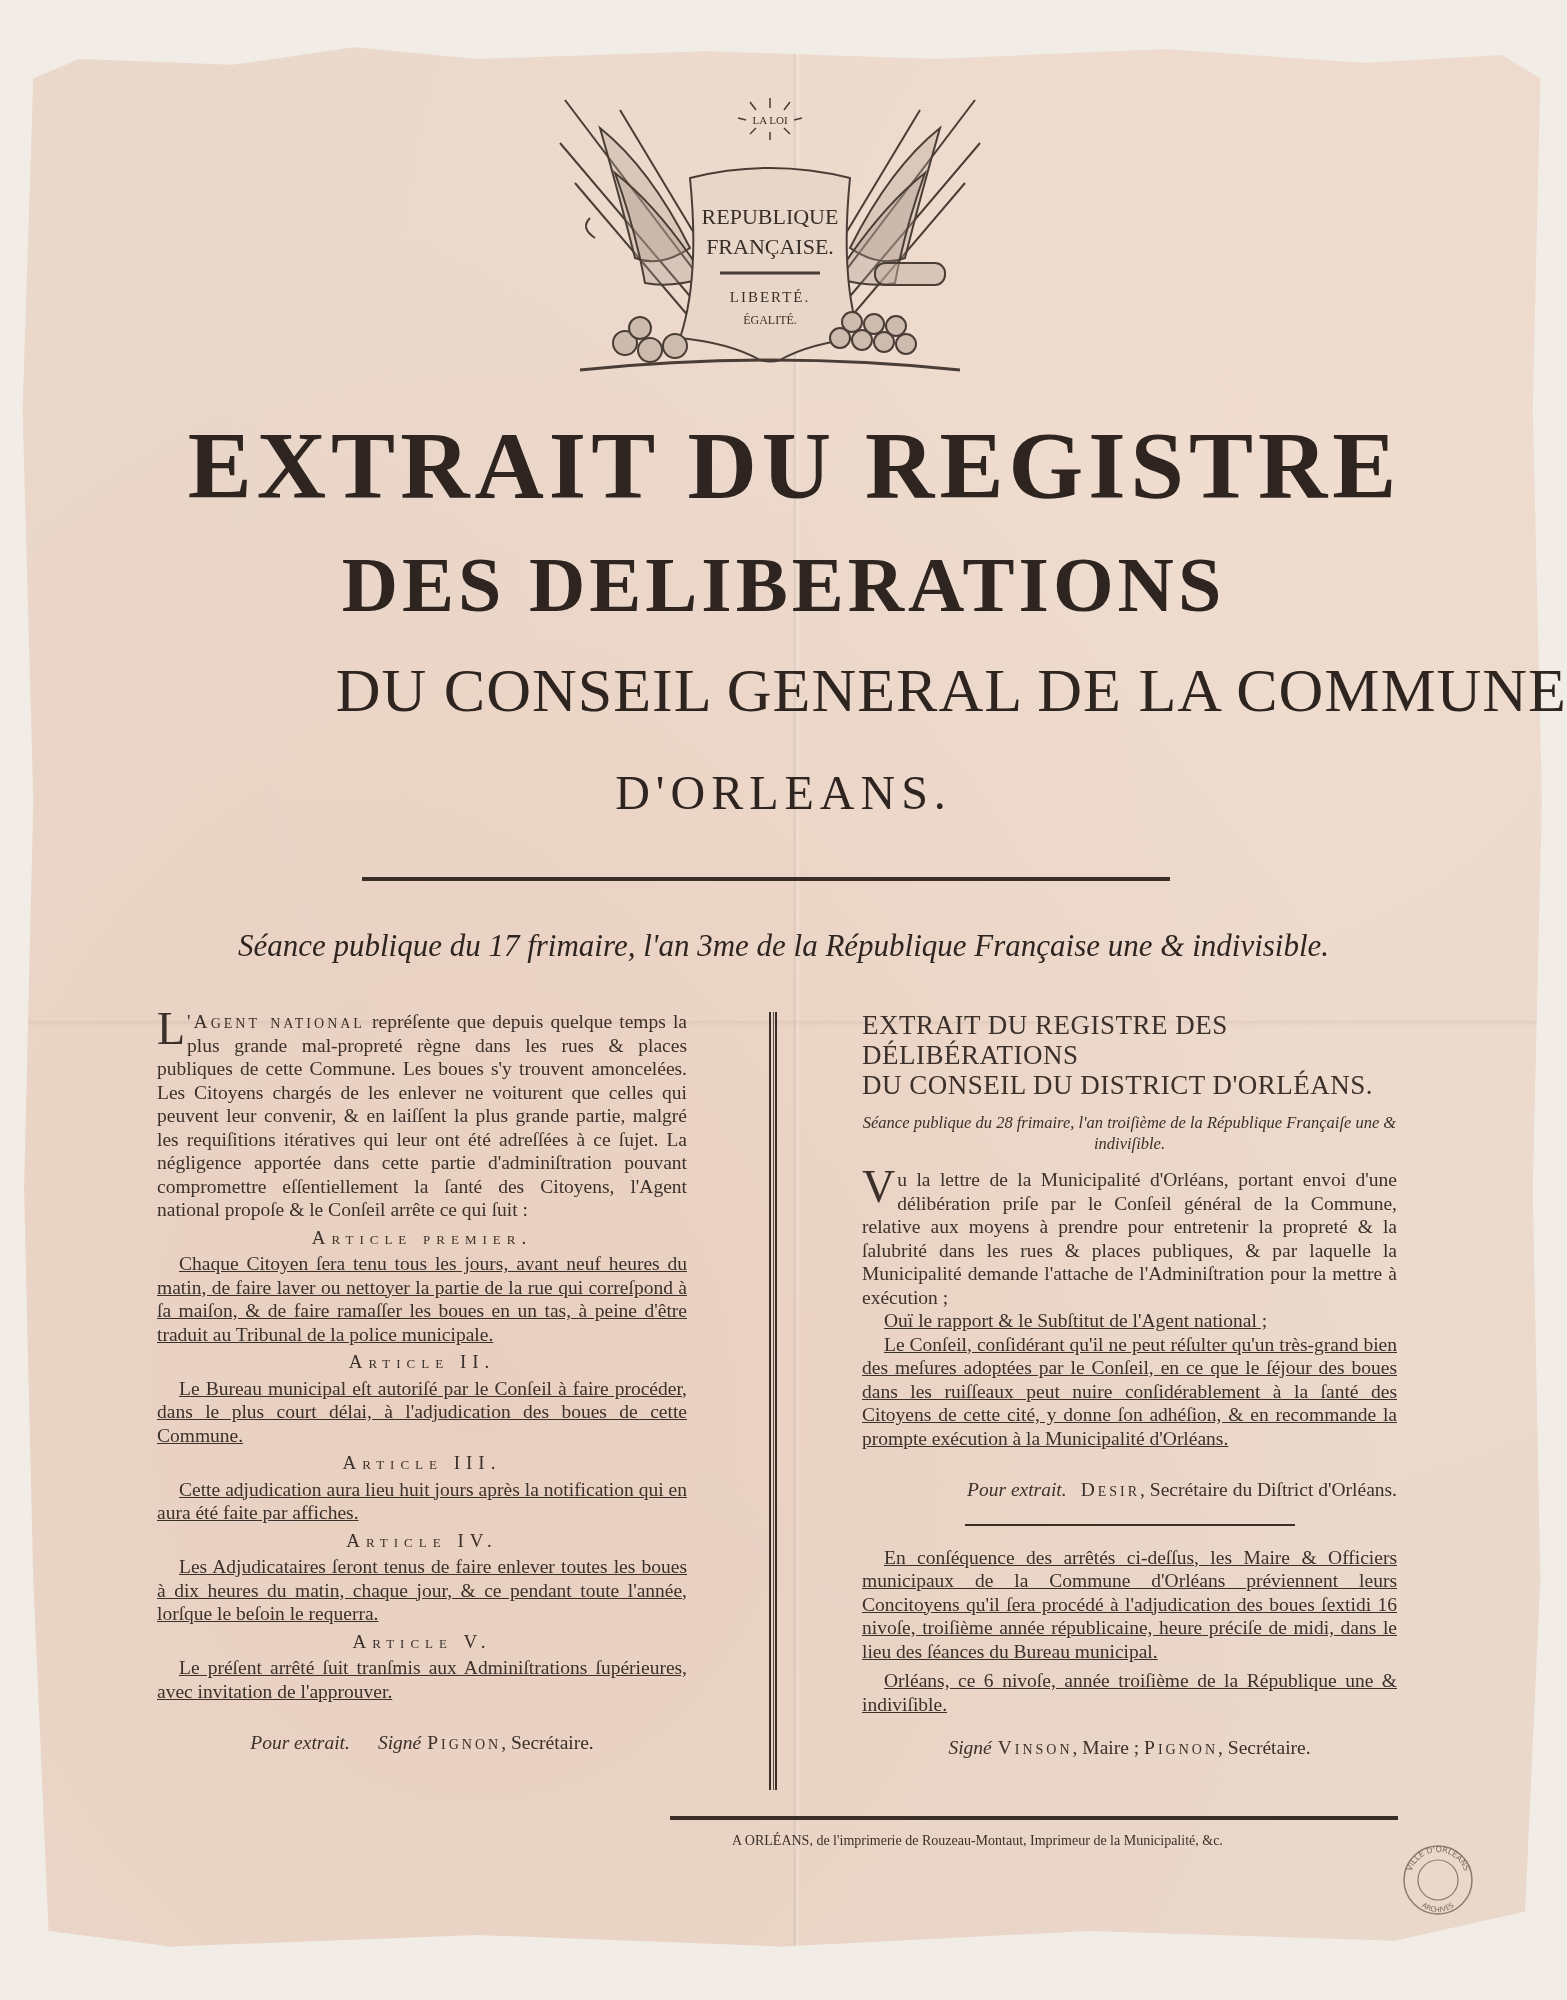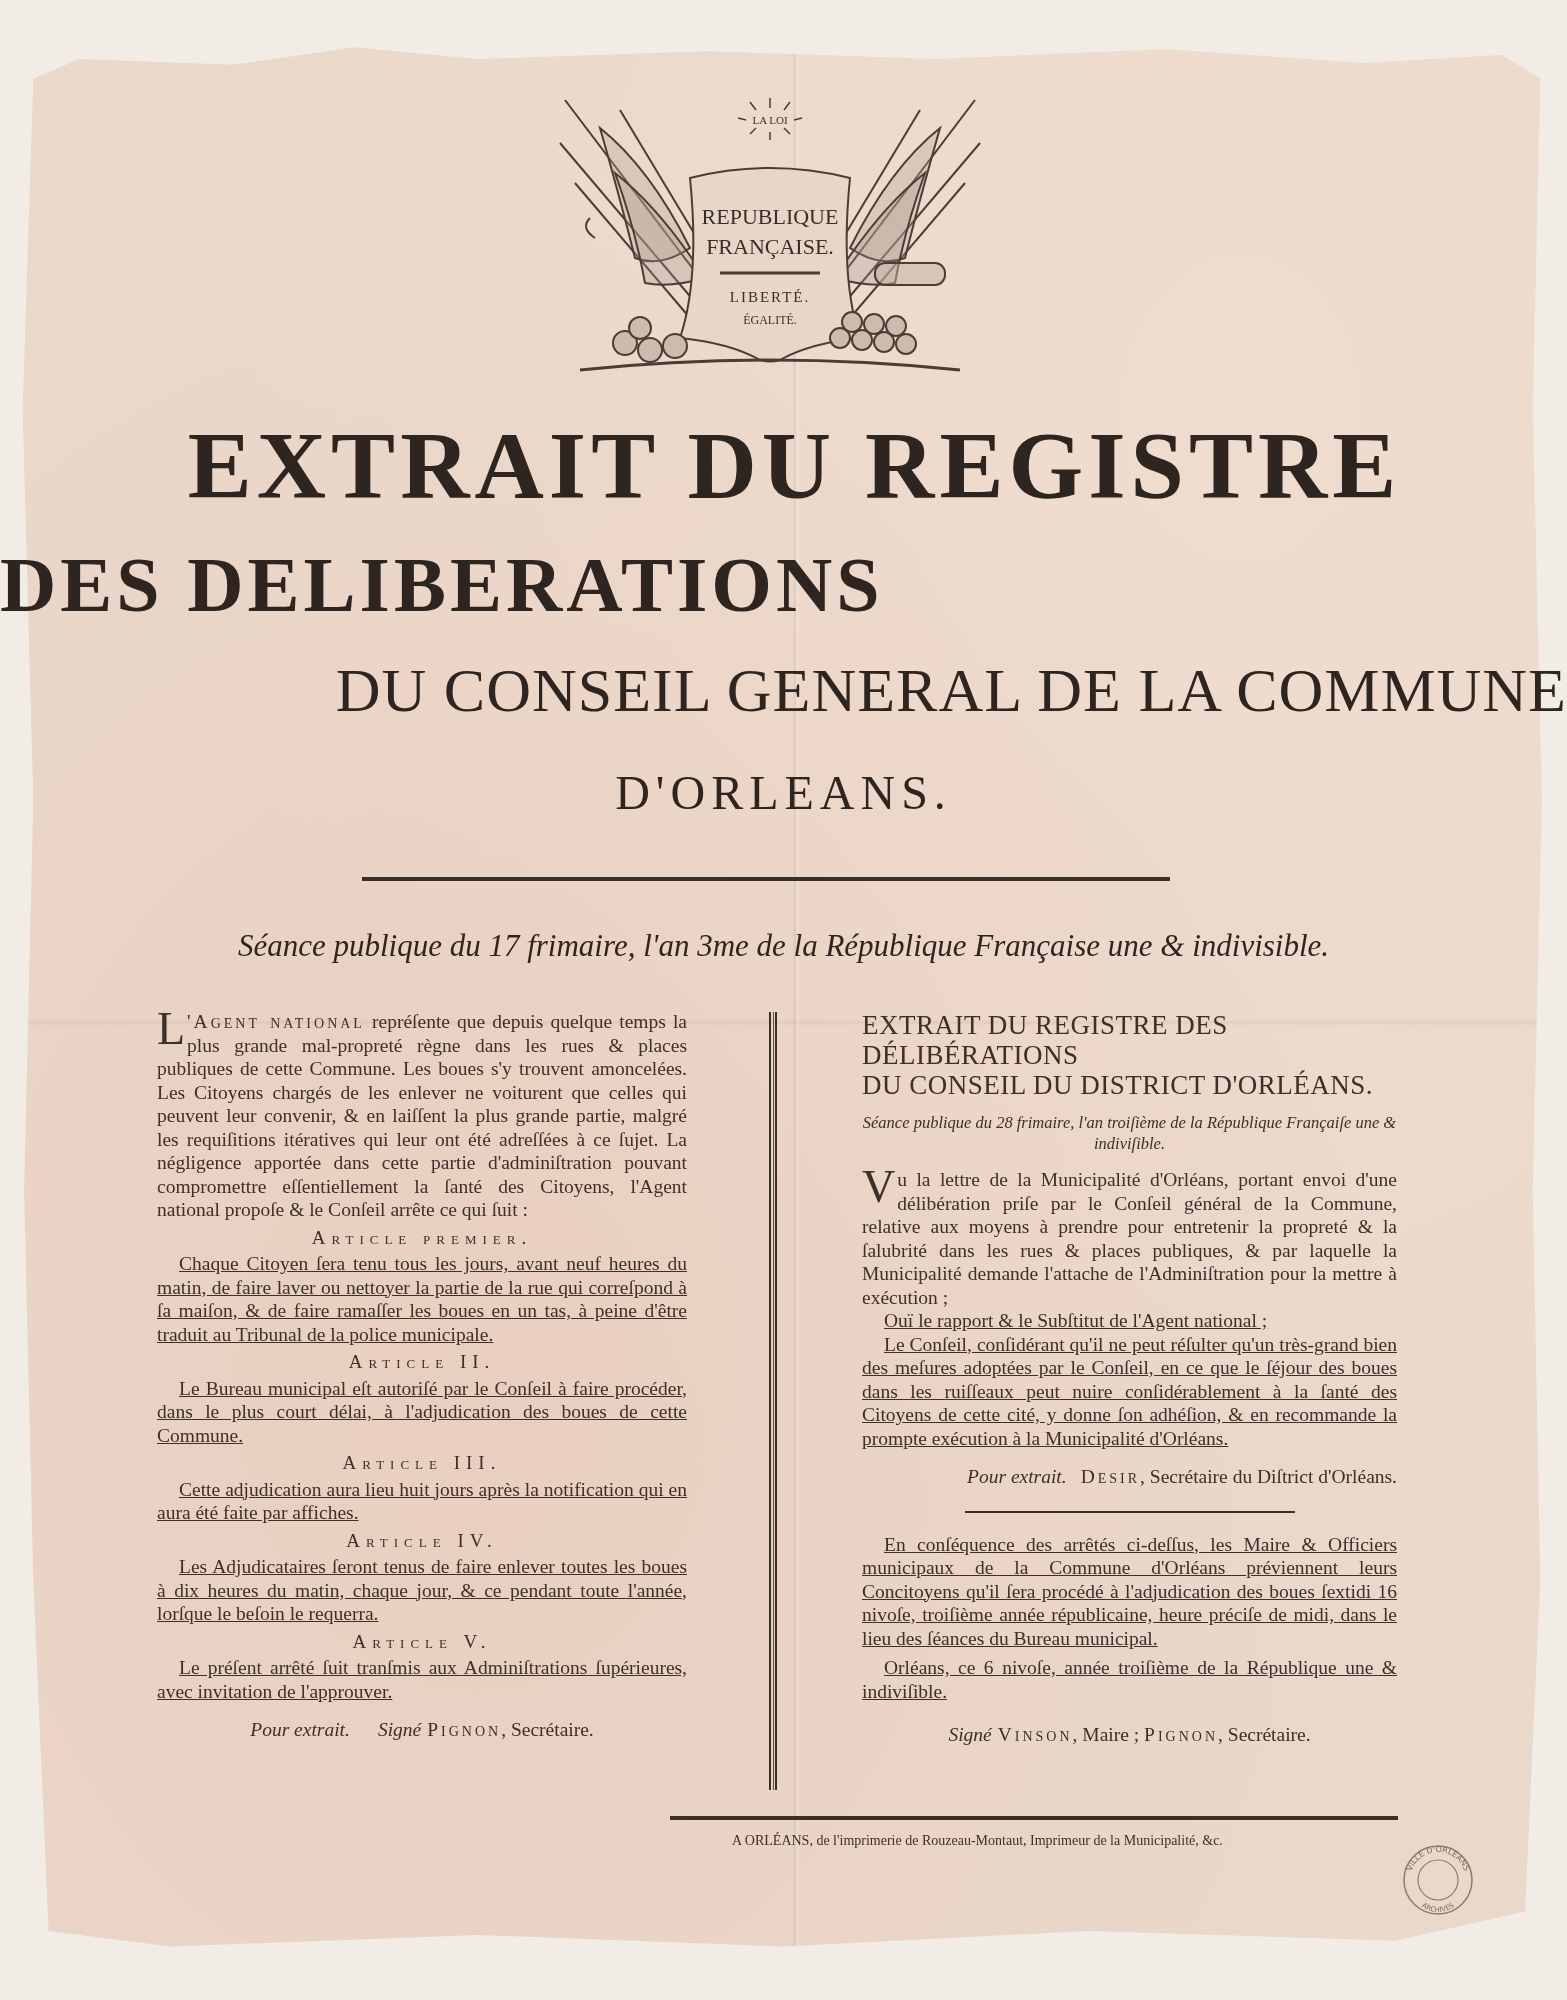--- a/index.html
+++ b/index.html
@@ -15,33 +15,33 @@
     background-image:
       linear-gradient(90deg, rgba(0,0,0,0) 0, rgba(0,0,0,0) 775px, rgba(90,60,40,0.10) 777px, rgba(255,255,255,0.25) 779px, rgba(0,0,0,0) 782px),
       linear-gradient(180deg, rgba(0,0,0,0) 0, rgba(0,0,0,0) 1000px, rgba(90,60,40,0.07) 1002px, rgba(0,0,0,0) 1006px),
       radial-gradient(ellipse at 30% 70%, rgba(230,190,170,0.35), rgba(0,0,0,0) 60%),
       radial-gradient(ellipse at 80% 20%, rgba(245,225,212,0.5), rgba(0,0,0,0) 60%);
     clip-path: polygon(1% 3%, 4% 2%, 14% 2.3%, 22% 1.4%, 30% 2%, 45% 1.6%, 60% 2%, 75% 1.5%, 88% 2.2%, 97% 1.8%, 99.5% 3%, 99% 20%, 99.6% 40%, 99% 60%, 99.5% 80%, 98.5% 97%, 90% 98.5%, 70% 98%, 50% 98.8%, 30% 98.2%, 10% 98.8%, 2% 98%, 1% 80%, 0.4% 60%, 1% 40%, 0.3% 20%);
   }
   .abs { position:absolute; }
   .emblem { left:540px; top:88px; width:460px; height:290px; }
   .title1 { left:0; width:1567px; top:410px; text-align:center; font-size:96px; letter-spacing:5px; font-weight:bold; color:#2f2520;padding-left:11px; }
-  .title2 { left:0; width:1567px; top:540px; font-size:78px; letter-spacing:4px; font-weight:bold; color:#2f2520; }
+  .title2 { left:0; width:1567px; top:540px; text-align:center; font-size:78px; letter-spacing:4px; font-weight:bold; color:#2f2520; }
   .title3 { left:0; width:1567px; top:655px; text-align:right; font-size:62px; letter-spacing:1px; color:#2f2520; }
   .title4 { left:0; width:1567px; top:765px; text-align:center; font-size:48px; letter-spacing:6px; color:#2f2520; }
   .rule-main { left:362px; top:877px; width:808px; height:4px; background:#3a2f28; }
   .seance { left:0; width:1567px; top:928px; text-align:center; font-size:31px; font-style:italic; color:#2f2520; }
 
   .col { font-size:19.5px; line-height:23.5px; text-align:justify; color:#3b302a; }
   .col p { margin:0; }
   .left-col { left:157px; top:1010px; width:530px; }
   .right-col { left:862px; top:1010px; width:535px; }
   .indent { text-indent:22px;text-decoration:underline; }
   .article { text-align:center; letter-spacing:6px; font-variant:small-caps; font-size:19px; margin:4px 0 3px; }
-  .sig { text-align:center; margin-top:15px; }
+  .sig { text-align:center; margin-top:28px; }
   .sig i { margin-right:28px; }
   .sc { font-variant:small-caps; letter-spacing:3px; }
   .dropcap { font-size:46px; line-height:34px; float:left; margin-right:2px; margin-top:2px; }
   .rhead { text-align:left; font-size:27px; line-height:30px; letter-spacing:0.5px; }
   .rsub { text-align:center; font-style:italic; font-size:16.5px; line-height:21px; margin:12px 0 14px; }
   .short-rule { width:330px; height:2px; background:#3a2f28; margin:22px auto 20px; }
 
   .vrule { left:769px; top:1012px; width:8px; height:778px;
            border-left:2px solid #3a2f28; border-right:2px solid #3a2f28; box-sizing:border-box;
            background:linear-gradient(90deg,transparent 2px,#5a4a40 2px,#5a4a40 3px,transparent 3px); }

